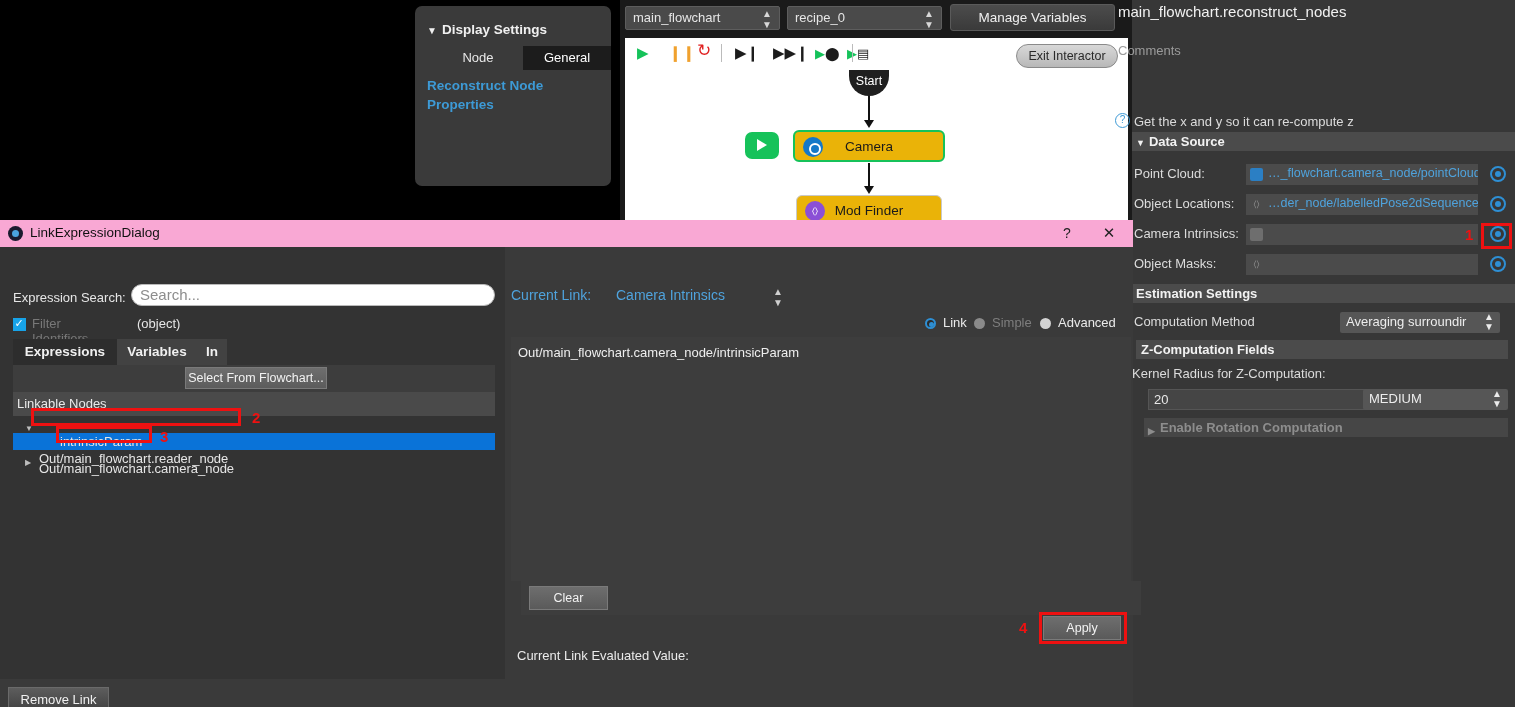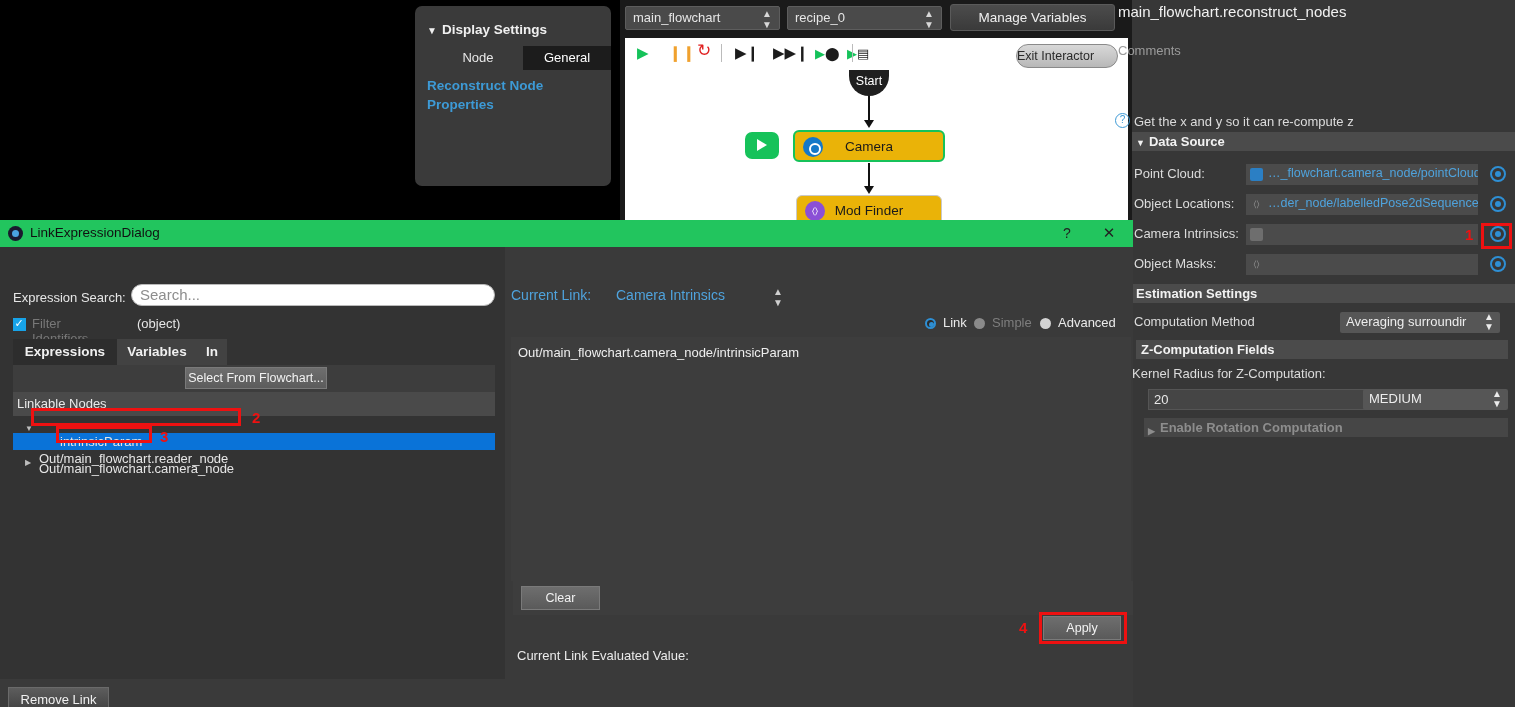--- a/index.html
+++ b/index.html
@@ -43,21 +43,21 @@
     color:#f0f0f0; font-size:13.5px; text-align:center; line-height:25px;
   }
   #fc-canvas { position:absolute; left:5px; top:38px; width:503px; height:182px; background:#fff; }
   #fc-toolbar { position:absolute; left:0; top:0; width:100%; height:32px; }
   .tbi { position:absolute; top:7px; font-size:15px; line-height:16px; }
   #tb-sep1 { position:absolute; left:96px; top:6px; width:1px; height:18px; background:#bbb; }
   #tb-sep2 { position:absolute; left:227px; top:6px; width:1px; height:18px; background:#bbb; }
   #btn-exit-interactor {
     position:absolute; right:10px; top:6px; width:102px; height:24px; border-radius:12px;
     background: linear-gradient(#d8d8d8,#b8b8b8); border:1px solid #8a8a8a;
-    color:#2a2a2a; font-size:12.5px; line-height:22px;
+    color:#2a2a2a; font-size:12.5px; text-align:center; line-height:22px;
   }
   #node-start {
     position:absolute; left:849px; top:70px; width:40px; height:26px;
     background:#1f1f1f; color:#fff; font-size:12.5px; text-align:center; line-height:22px;
     border-bottom-left-radius:20px; border-bottom-right-radius:20px;
   }
   .fc-node {
     position:absolute; height:32px; background:#eab308; border:1px solid #c9c9c9; border-radius:6px;
     color:#1a1a1a; font-size:13.5px; line-height:30px; text-align:center;
   }
@@ -109,21 +109,21 @@
   #combo-kernel { position:absolute; left:231px; top:389px; width:145px; height:21px; background:#565656; color:#ececec; font-size:13px; line-height:19px; padding-left:6px; border-radius:2px; }
   #combo-kernel .arrows { position:absolute; right:6px; top:0px; font-size:10px; line-height:10px; }
   #sect-rotation { position:absolute; left:12px; top:418px; width:364px; height:19px; background:#464646; color:#8d8d8d; font-size:13px; font-weight:bold; line-height:19px; padding-left:16px; }
   #sect-rotation .rp-caret { position:absolute; left:4px; top:4px; font-size:9px; }
 
   
   #rp-divider { left:1132px; top:0; width:2px; height:220px; background:#2b2b2b; }
 
   
   #dialog { left:0px; top:220px; width:1133px; height:487px; background:#3a3a3a; }
-  #dlg-titlebar { position:absolute; left:0; top:0; width:1133px; height:27px; background:#22c55e; }
+  #dlg-titlebar { position:absolute; left:0; top:0; width:1133px; height:27px; background:#f9a8d4; }
   #dlg-icon { position:absolute; left:8px; top:6px; width:15px; height:15px; border-radius:50%; background:#1a1a2e; }
   #dlg-icon::after { content:""; position:absolute; left:4px; top:4px; width:7px; height:7px; border-radius:50%; background:#4aa3e0; }
   #dlg-title { position:absolute; left:30px; top:5px; font-size:13.5px; color:#111; }
   #dlg-help { position:absolute; left:1058px; top:4px; width:18px; height:18px; text-align:center; font-size:14px; color:#222; line-height:18px; }
   #dlg-close { position:absolute; left:1100px; top:4px; width:18px; height:18px; text-align:center; font-size:15px; color:#222; line-height:18px; }
 
   #dlg-body { position:absolute; left:0; top:27px; width:1133px; height:460px; background:#3a3a3a; }
 
   
   #leftpane { position:absolute; left:0; top:0; width:505px; height:432px; background:#333333; }
@@ -171,21 +171,21 @@
   #cl-arrows { position:absolute; left:268px; top:39px; font-size:10px; color:#cfcfcf; line-height:11px; }
   #radiorow { position:absolute; left:420px; top:68px; }
   .radio { position:absolute; top:3px; width:11px; height:11px; border-radius:50%; background:#d3d3d3; }
   .radio.sel { background:#2c2c2c; border:2px solid #2e8fd4; }
   .radio.sel::after { content:""; position:absolute; left:2px; top:2px; width:5px; height:5px; border-radius:50%; background:#2e8fd4; }
   .radio.dim { background:#8a8a8a; }
   .radio-lbl { position:absolute; top:0px; font-size:13px; color:#eaeaea; }
   .radio-lbl.dim { color:#7e7e7e; }
   #expr-area { position:absolute; left:6px; top:90px; width:620px; height:244px; background:#3d3d3d; }
   #expr-text { position:absolute; left:7px; top:8px; font-size:13px; color:#eeeeee; }
-  #clearbar { position:absolute; left:8px; top:334px; width:620px; height:34px; background:#3d3d3d; }
+  #clearbar { position:absolute; left:16px; top:334px; width:620px; height:34px; background:#3d3d3d; }
   #btn-clear {
     position:absolute; left:8px; top:5px; width:79px; height:24px;
     background: linear-gradient(#6e6e6e,#5a5a5a); border:1px solid #7a7a7a;
     color:#f2f2f2; font-size:12.5px; text-align:center; line-height:22px;
   }
   #evalbar { position:absolute; left:6px; top:368px; width:620px; height:44px; background:#3a3a3a; }
   #lbl-eval { position:absolute; left:6px; top:33px; font-size:13px; color:#eaeaea; }
   #btn-apply {
     position:absolute; left:1043px; top:616px; width:78px; height:24px;
     background: linear-gradient(#6e6e6e,#5a5a5a); border:1px solid #7a7a7a;

